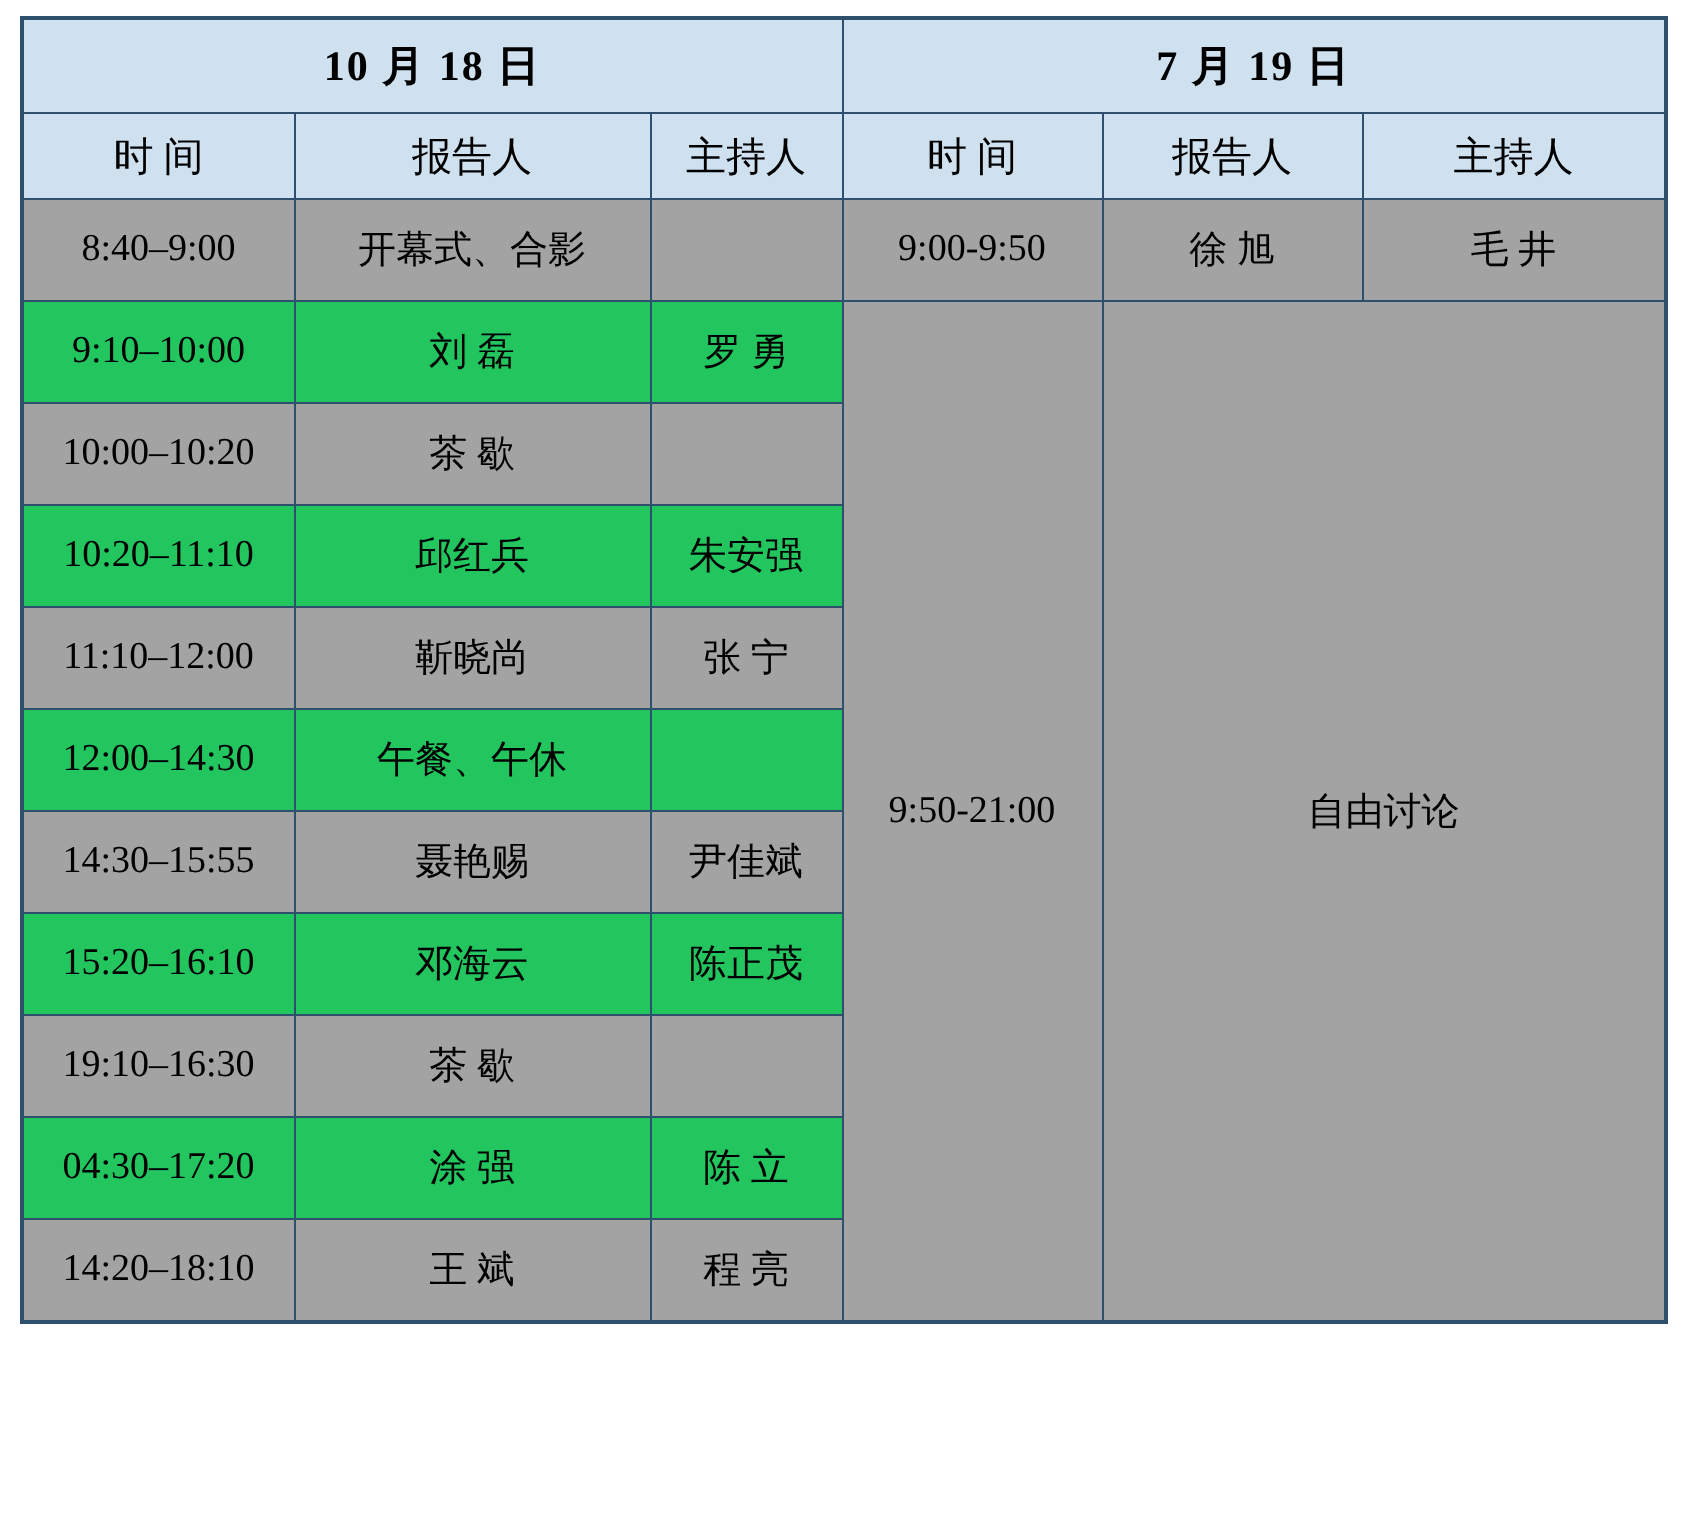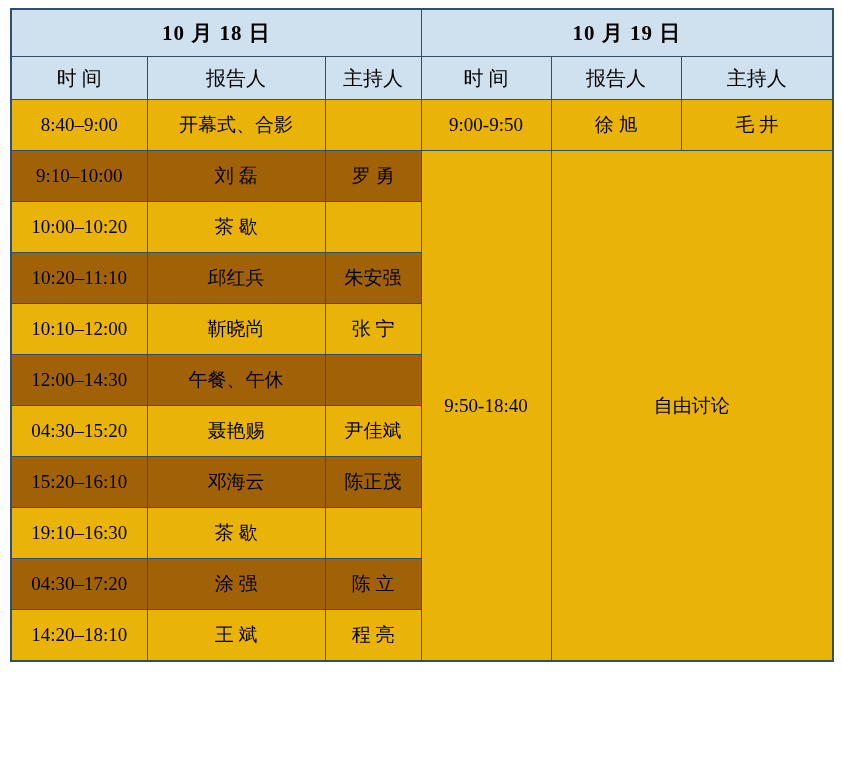--- a/index.html
+++ b/index.html
@@ -51,24 +51,24 @@
     background: #cfe0ef;
     height: 42px;
     font-size: 20px;
     text-align: center;
   }
   tr.body-row td {
     height: 50px;
     font-size: 19px;
   }
   td.shade {
-    background: #a16207;
+    background: #22c55e;
   }
   td.plain {
-    background: #eab308;
+    background: #a3a3a3;
   }
   td.tall {
     font-size: 20px;
   }
   .nowrap { white-space: nowrap; }
 </style>
 </head>
 <body>
 
 <div id="schedule-wrap">
@@ -77,21 +77,21 @@
       <col class="c1">
         <col class="c2">
         <col class="c3">
         <col class="c4">
         <col class="c5">
         <col class="c6">
     </colgroup>
     <tbody>
       <tr class="date-header">
         <td colspan="3">10 月 18 日</td>
-        <td colspan="3">10 月 19 日</td>
+        <td colspan="3">7 月 19 日</td>
       </tr>
       <tr class="col-header">
         <td>时  间</td>
         <td>报告人</td>
         <td>主持人</td>
         <td>时  间</td>
         <td>报告人</td>
         <td>主持人</td>
       </tr>
 
@@ -101,50 +101,50 @@
         <td class="plain"></td>
         <td class="plain nowrap">9:00-9:50</td>
         <td class="plain">徐  旭</td>
         <td class="plain">毛  井</td>
       </tr>
 
       <tr class="body-row">
         <td class="shade nowrap">9:10–10:00</td>
         <td class="shade">刘  磊</td>
         <td class="shade">罗  勇</td>
-        <td class="plain tall" rowspan="10">9:50-18:40</td>
+        <td class="plain tall" rowspan="10">9:50-21:00</td>
         <td class="plain tall" colspan="2" rowspan="10">自由讨论</td>
       </tr>
 
       <tr class="body-row">
         <td class="plain nowrap">10:00–10:20</td>
         <td class="plain">茶  歇</td>
         <td class="plain"></td>
       </tr>
 
       <tr class="body-row">
         <td class="shade nowrap">10:20–11:10</td>
         <td class="shade">邱红兵</td>
         <td class="shade">朱安强</td>
       </tr>
 
       <tr class="body-row">
-        <td class="plain nowrap">10:10–12:00</td>
+        <td class="plain nowrap">11:10–12:00</td>
         <td class="plain">靳晓尚</td>
         <td class="plain">张  宁</td>
       </tr>
 
       <tr class="body-row">
         <td class="shade nowrap">12:00–14:30</td>
         <td class="shade">午餐、午休</td>
         <td class="shade"></td>
       </tr>
 
       <tr class="body-row">
-        <td class="plain nowrap">04:30–15:20</td>
+        <td class="plain nowrap">14:30–15:55</td>
         <td class="plain">聂艳赐</td>
         <td class="plain">尹佳斌</td>
       </tr>
 
       <tr class="body-row">
         <td class="shade nowrap">15:20–16:10</td>
         <td class="shade">邓海云</td>
         <td class="shade">陈正茂</td>
       </tr>
 

